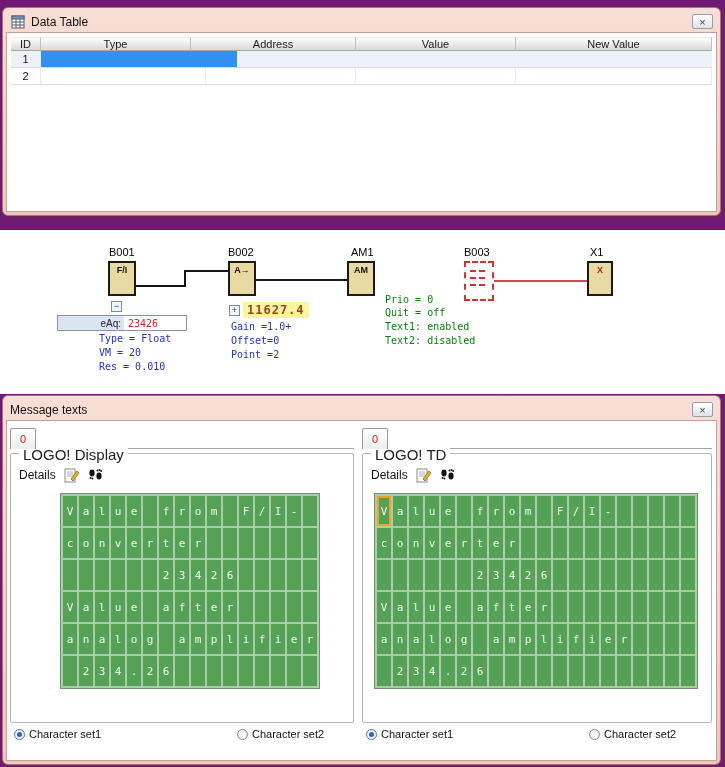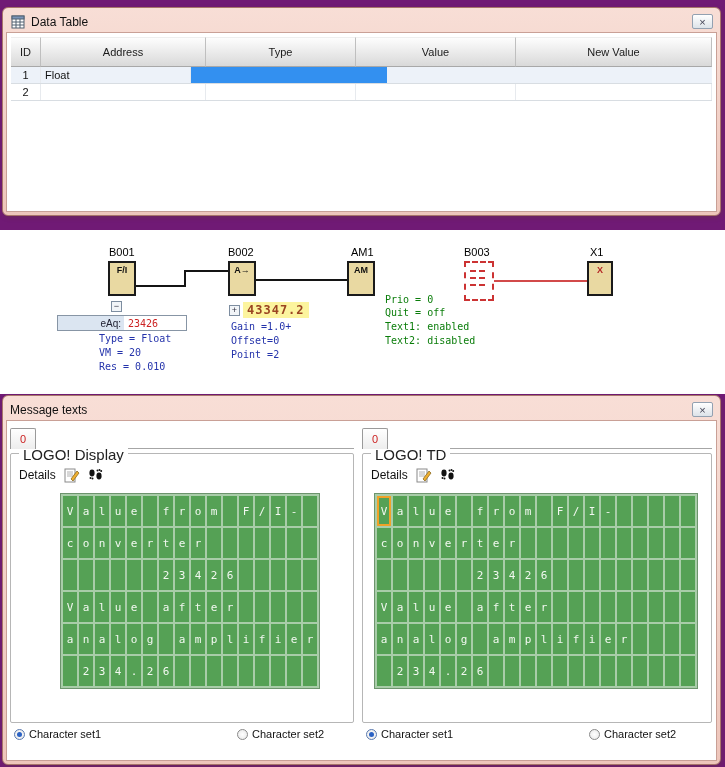--- a/index.html
+++ b/index.html
@@ -9,21 +9,21 @@
   
   .win { position:absolute; background:linear-gradient(#f8ded6,#eec6bb); border:1px solid #a8756a; border-radius:6px; padding:3px; box-shadow:1px 2px 4px rgba(100,60,50,.35); }
   .titlebar { height:21px; display:flex; align-items:center; gap:5px; padding:0 4px; }
   .win-title { font-size:12px; color:#111; }
   .close-btn { margin-left:auto; width:21px; height:15px; border:1px solid #93a1b1; border-radius:2px;
                background:linear-gradient(#ffffff,#dde3e9); font-size:11px; line-height:12px; text-align:center; color:#445; }
   .win-body { position:relative; background:#fff; border:1px solid #c9a096; overflow:hidden; }
 
   
   #dt-body { height:180px; padding:4px; }
-  .thead { display:flex; height:30px; }
+  .thead { display:flex; height:14px; }
   .th { display:flex; align-items:center; justify-content:center; font-size:11px; color:#1a1a1a;
         background:linear-gradient(#fdfdfd,#d9d9d9); border-right:1px solid #bfbfbf; border-top:1px solid #eee; border-bottom:1px solid #a8a8a8; }
   .tr { display:flex; height:17px; border-bottom:1px solid #d8dde2; background:#fff; }
   .tr.tinted { background:#edf2f9; }
   .td { display:flex; align-items:center; font-size:11px; color:#111; padding:0 4px; border-right:1px solid #e7eaee; overflow:hidden; }
   .cw0{width:30px;justify-content:center;} .cw1{width:165px;} .cw2{width:150px;} .cw3{width:160px;justify-content:center;} .cw4{width:196px;}
   .td.selcell { background:#3390f0; border-right:1px solid #3390f0; }
 
   
   .diagram { position:absolute; left:0; top:230px; width:725px; height:164px; background:#fff; }
@@ -85,29 +85,28 @@
           <line x1="5" y1="4" x2="5" y2="13" stroke="#506070"></line>
           <line x1="9" y1="4" x2="9" y2="13" stroke="#506070"></line>
         </svg>
       </span>
       <span class="win-title">Data Table</span>
       <button class="close-btn">×</button>
     </div>
     <div class="win-body" id="dt-body">
       <div class="thead" id="dt-head">
           <div class="th cw0">ID</div>
+          <div class="th cw2">Type</div>
           <div class="th cw1">Address</div>
-          <div class="th cw2">Type</div>
           <div class="th cw3">Value</div>
           <div class="th cw4">New Value</div>
         </div>
       <div id="dt-rows">
           <div class="tr tinted">
             <div class="td cw0">1</div>
-            <div class="td cw2">Float</div>
             <div class="td cw4 selcell"></div>
           </div>
           <div class="tr">
             <div class="td cw0">2</div>
             <div class="td cw1"></div>
             <div class="td cw2"></div>
             <div class="td cw3"></div>
             <div class="td cw4"></div>
           </div>
         </div>
@@ -157,21 +156,21 @@
     <div class="pm-btn" style="left:111px;top:71px">−</div>
     <div class="eaq" style="left:57px;top:85px">
       <span class="eaq-label">eAq:</span>
       <span class="eaq-value">23426</span>
     </div>
     <p class="param blue" style="left:99px;top:103px">Type = Float</p>
     <p class="param blue" style="left:99px;top:117px">VM = 20</p>
     <p class="param blue" style="left:99px;top:131px">Res = 0.010</p>
 
     <div class="pm-btn" style="left:229px;top:75px">+</div>
-    <div class="hl-value" style="left:243px;top:72px">43347.2</div>
+    <div class="hl-value" style="left:243px;top:72px">11627.4</div>
     <p class="param blue" style="left:231px;top:91px">Gain =1.0+</p>
     <p class="param blue" style="left:231px;top:105px">Offset=0</p>
     <p class="param blue" style="left:231px;top:119px">Point =2</p>
 
     <p class="param green" style="left:385px;top:64px">Prio = 0</p>
     <p class="param green" style="left:385px;top:77px">Quit = off</p>
     <p class="param green" style="left:385px;top:91px">Text1: enabled</p>
     <p class="param green" style="left:385px;top:105px">Text2: disabled</p>
   </div>
 

